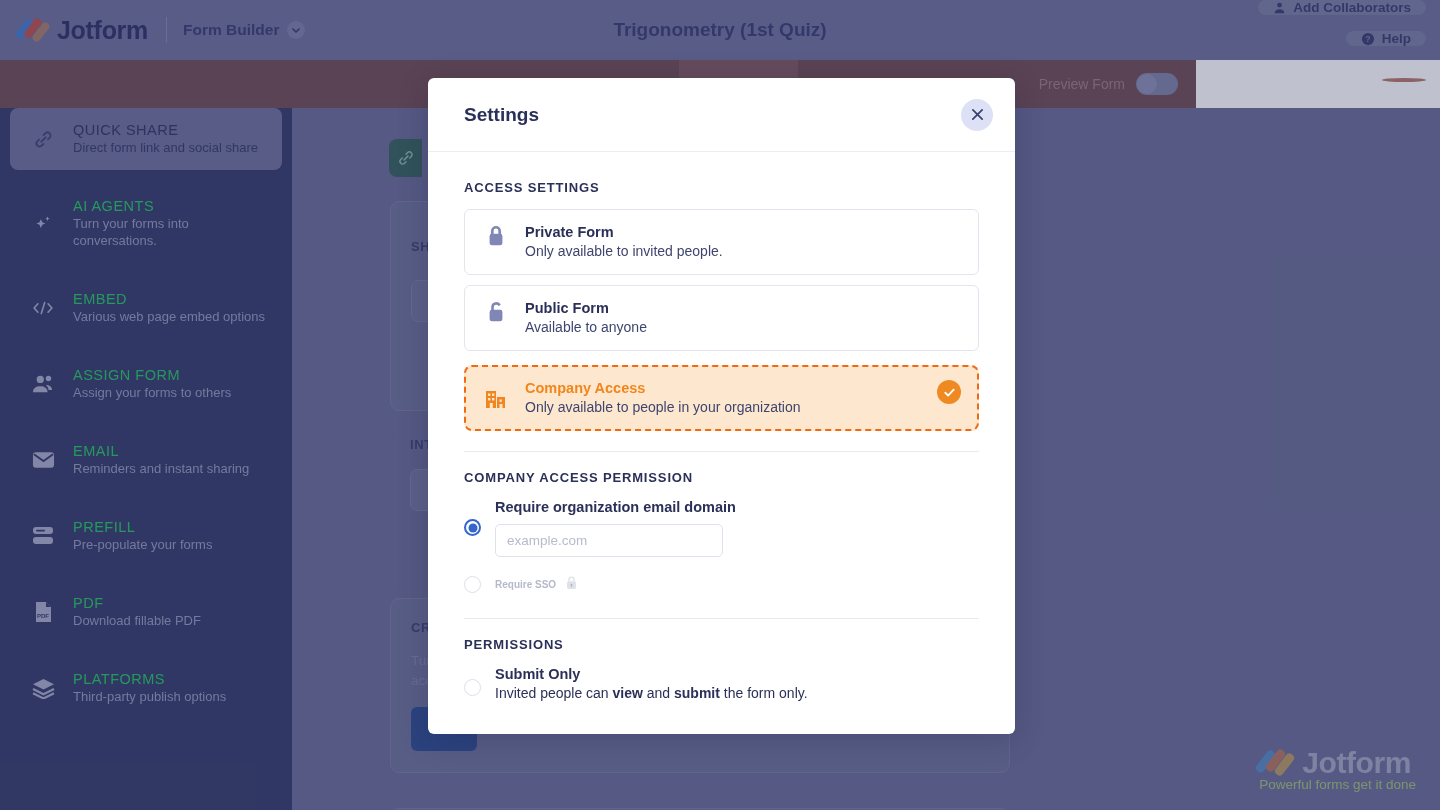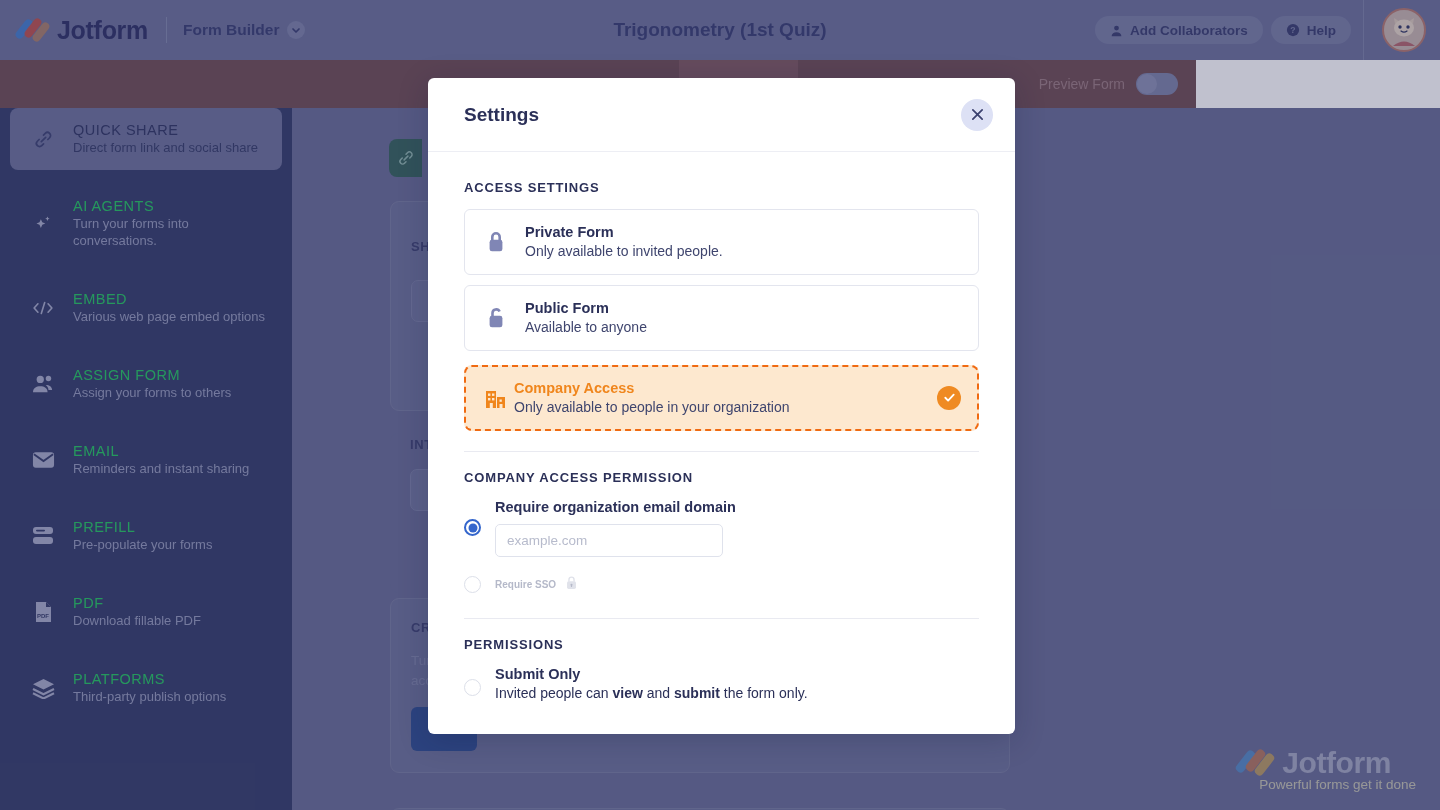--- a/index.html
+++ b/index.html
@@ -31,21 +31,21 @@
   .brand-name { color: #2b2f63; font-size: 25px; font-weight: bold; letter-spacing: -0.3px; }
   .topdiv { width: 1px; height: 26px; background: #8087ab; margin: 0 16px 0 18px; }
   .formbuilder { color: #363c70; font-size: 15.5px; font-weight: bold; display: flex; align-items: center; gap: 8px; }
   .chev { width: 18px; height: 18px; border-radius: 50%; background: #7b80a6; display: inline-flex;
           align-items: center; justify-content: center; }
   .chev svg { display: block; }
   .form-title {
     position: absolute; left: 0; right: 0; text-align: center;
     color: #363c70; font-size: 19px; font-weight: bold; pointer-events: none;
   }
-  .top-right { position: absolute; right: 0; top: 0; height: 60px; display: flex; align-items: center; gap: 8px; padding-right: 14px; }
+  .top-right { position: absolute; right: 0; top: 0; height: 60px; display: flex; align-items: flex-end; gap: 16px; padding-right: 14px; flex-direction: column; }
   .pill {
     height: 28px; border-radius: 15px; background: #787da3; display: flex; align-items: center;
     gap: 7px; padding: 0 15px; color: #373c6e; font-size: 13.5px; font-weight: bold;
   }
   .pill svg { display: block; }
   .topdiv2 { width: 1px; height: 60px; background: #7c81a6; margin-left: 4px; }
   .avatar-wrap {
     width: 44px; height: 44px; border-radius: 50%; border: 2px solid #b4786d;
     background: #c6b3ad; margin-left: 10px; position: relative; overflow: hidden;
   }
@@ -94,21 +94,21 @@
     background: #336159; border-radius: 8px 0 0 8px; display: flex; align-items: center; justify-content: center;
   }
   .watermark { position: absolute; right: 24px; bottom: 18px; text-align: center; opacity: .62; }
   .wm-row { display: flex; align-items: center; gap: 9px; }
   .wm-mark { width: 34px; height: 32px; position: relative; }
   .wm-mark i { position: absolute; display:block; width: 9px; height: 25px; border-radius: 4px; transform: rotate(38deg); }
   .wm-mark i:nth-child(1){ background:#4a9ae0; left:2px; top:2px;}
   .wm-mark i:nth-child(2){ background:#e07b3c; left:12px; top:1px;}
   .wm-mark i:nth-child(3){ background:#e8b545; left:21px; top:5px;}
   .wm-name { color: #c7cadb; font-size: 30px; font-weight: bold; letter-spacing: -.4px; }
-  .wm-sub { color: #fef9c3; font-size: 13.5px; margin-top: -3px; margin-left: 20px; }
+  .wm-sub { color: #bef264; font-size: 13.5px; margin-top: -3px; }
 
   .dim { position: absolute; inset: 0; background: rgba(46,51,92,0.30); }
 
   
   .modal {
     position: absolute; left: 428px; top: 78px; width: 587px; height: 656px;
     background: #ffffff; border-radius: 6px; overflow: hidden;
     box-shadow: 0 6px 30px rgba(20,24,60,.22);
     display: flex; flex-direction: column;
   }
@@ -120,33 +120,33 @@
   .modal-title { font-size: 19px; font-weight: bold; color: #2b3058; }
   .close-btn {
     width: 32px; height: 32px; border-radius: 50%; background: #dde1f5;
     display: flex; align-items: center; justify-content: center; color: #3c4270; border: none; cursor: pointer;
   }
   .modal-body { padding: 28px 36px 0 36px; overflow: hidden; flex: 1; }
   .sec-title { font-size: 13px; font-weight: bold; letter-spacing: .85px; color: #2b3058; margin-bottom: 14px; }
 
   .opt-card {
     border: 1px solid #e3e5ee; border-radius: 6px; padding: 14px 18px 15px 18px;
-    display: flex; align-items: center; gap: 16px; margin-bottom: 10px; background: #fff;
+    display: flex; align-items: flex-start; gap: 16px; margin-bottom: 10px; background: #fff;
   }
   .opt-ico { width: 26px; min-width: 26px; display: flex; align-items: center; justify-content: center; }
   .opt-title { font-size: 14.5px; font-weight: bold; color: #2b3058; }
   .opt-sub { font-size: 14px; color: #3f456e; margin-top: 3px; }
 
   .opt-card.selected {
     background: #fde8cf; border: 2px dashed #f06a11; border-radius: 8px;
     justify-content: space-between; padding: 13px 16px 14px 17px; margin-top: 14px;
   }
   .opt-card.selected .opt-title { color: #f0861d; }
   .opt-card.selected .opt-sub { color: #3f456e; }
-  .opt-left { display: flex; align-items: center; gap: 5px; }
+  .opt-left { display: flex; align-items: center; gap: 16px; }
   .check-circle {
     width: 24px; height: 24px; border-radius: 50%; background: #ef8a22;
     display: flex; align-items: center; justify-content: center;
   }
 
   .divider { height: 1px; background: #e9eaf1; margin: 20px 0 0 0; }
 
   .perm-row { display: flex; align-items: flex-start; gap: 14px; margin-top: 10px; }
   .radio {
     width: 17px; height: 17px; min-width: 17px; border-radius: 50%;

